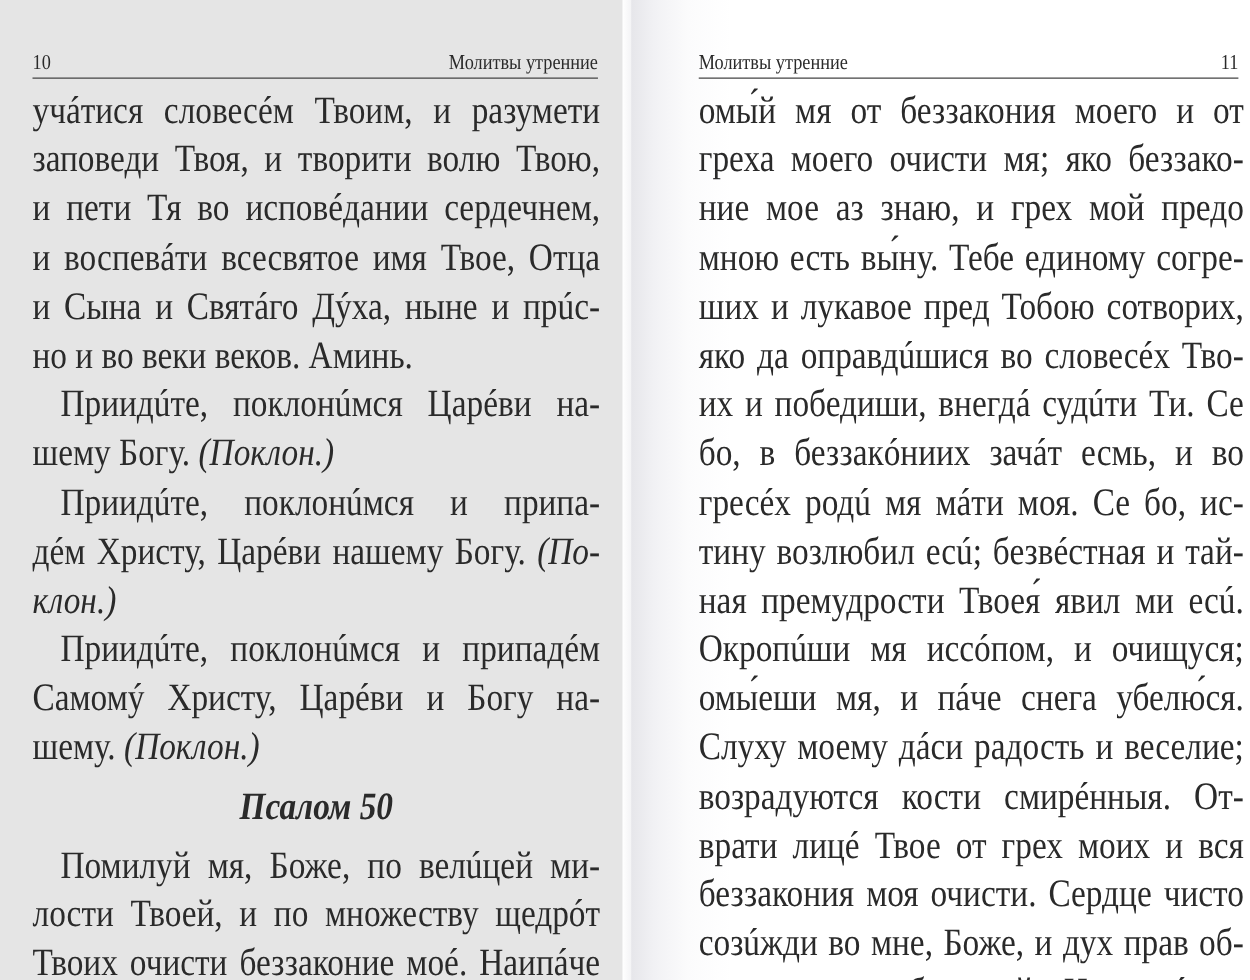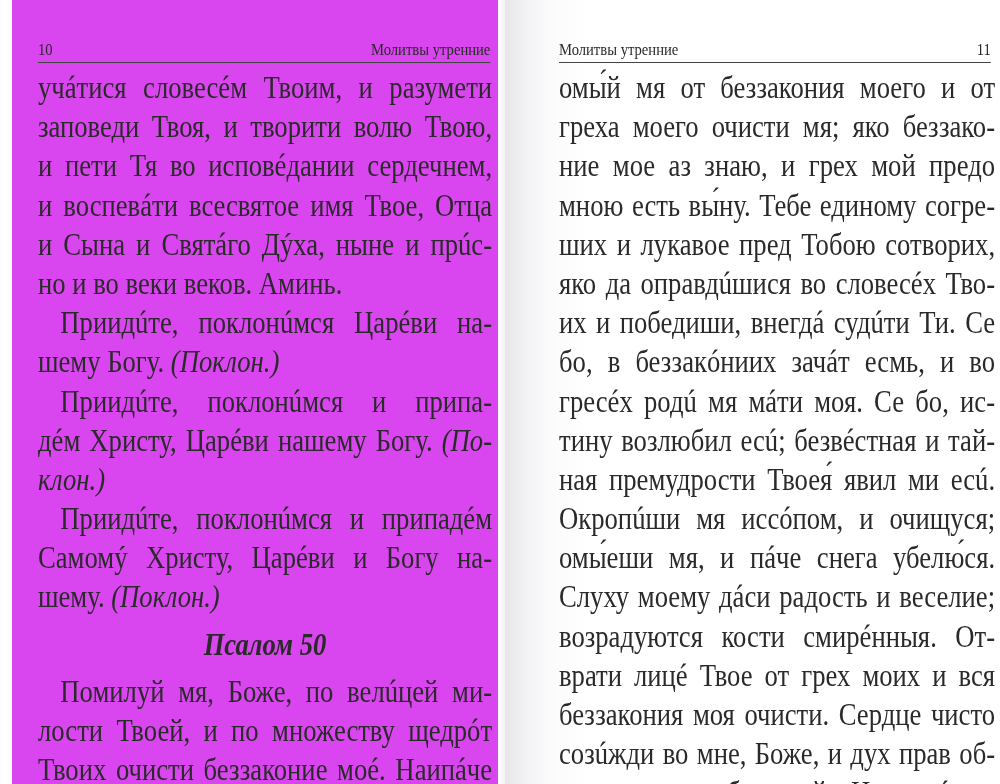--- a/index.html
+++ b/index.html
@@ -5,21 +5,21 @@
   html, body { margin: 0; padding: 0; }
   body {
     width: 1000px; height: 784px; overflow: hidden;
     background: #ffffff;
     font-family: "Liberation Serif", "DejaVu Serif", serif;
     color: #2a2a2a;
     position: relative;
   }
   .spread { position: absolute; inset: 0; display: block; }
   .page { position: absolute; top: 0; height: 784px; }
-  .page.left { left: 12px; width: 505px; background: #d946ef; }
+  .page.left { left: 0; width: 505px; background: #e5e5e5; }
   .page.right { left: 505px; width: 495px;
     background: linear-gradient(to right, #e6e6ea 0px, #f1f1f4 18px, #fbfbfc 45px, #ffffff 80px);
   }
   .gutter-shadow { position: absolute; left: 498px; top: 0; width: 8px; height: 784px;
     background: linear-gradient(to right, #ffffff, #f2f2f4); }
   .running-head {
     position: absolute; top: 38px; height: 22px;
     font-size: 17px; line-height: 20px;
     display: flex; justify-content: space-between; align-items: flex-end;
     border-bottom: 1.5px solid #444;

